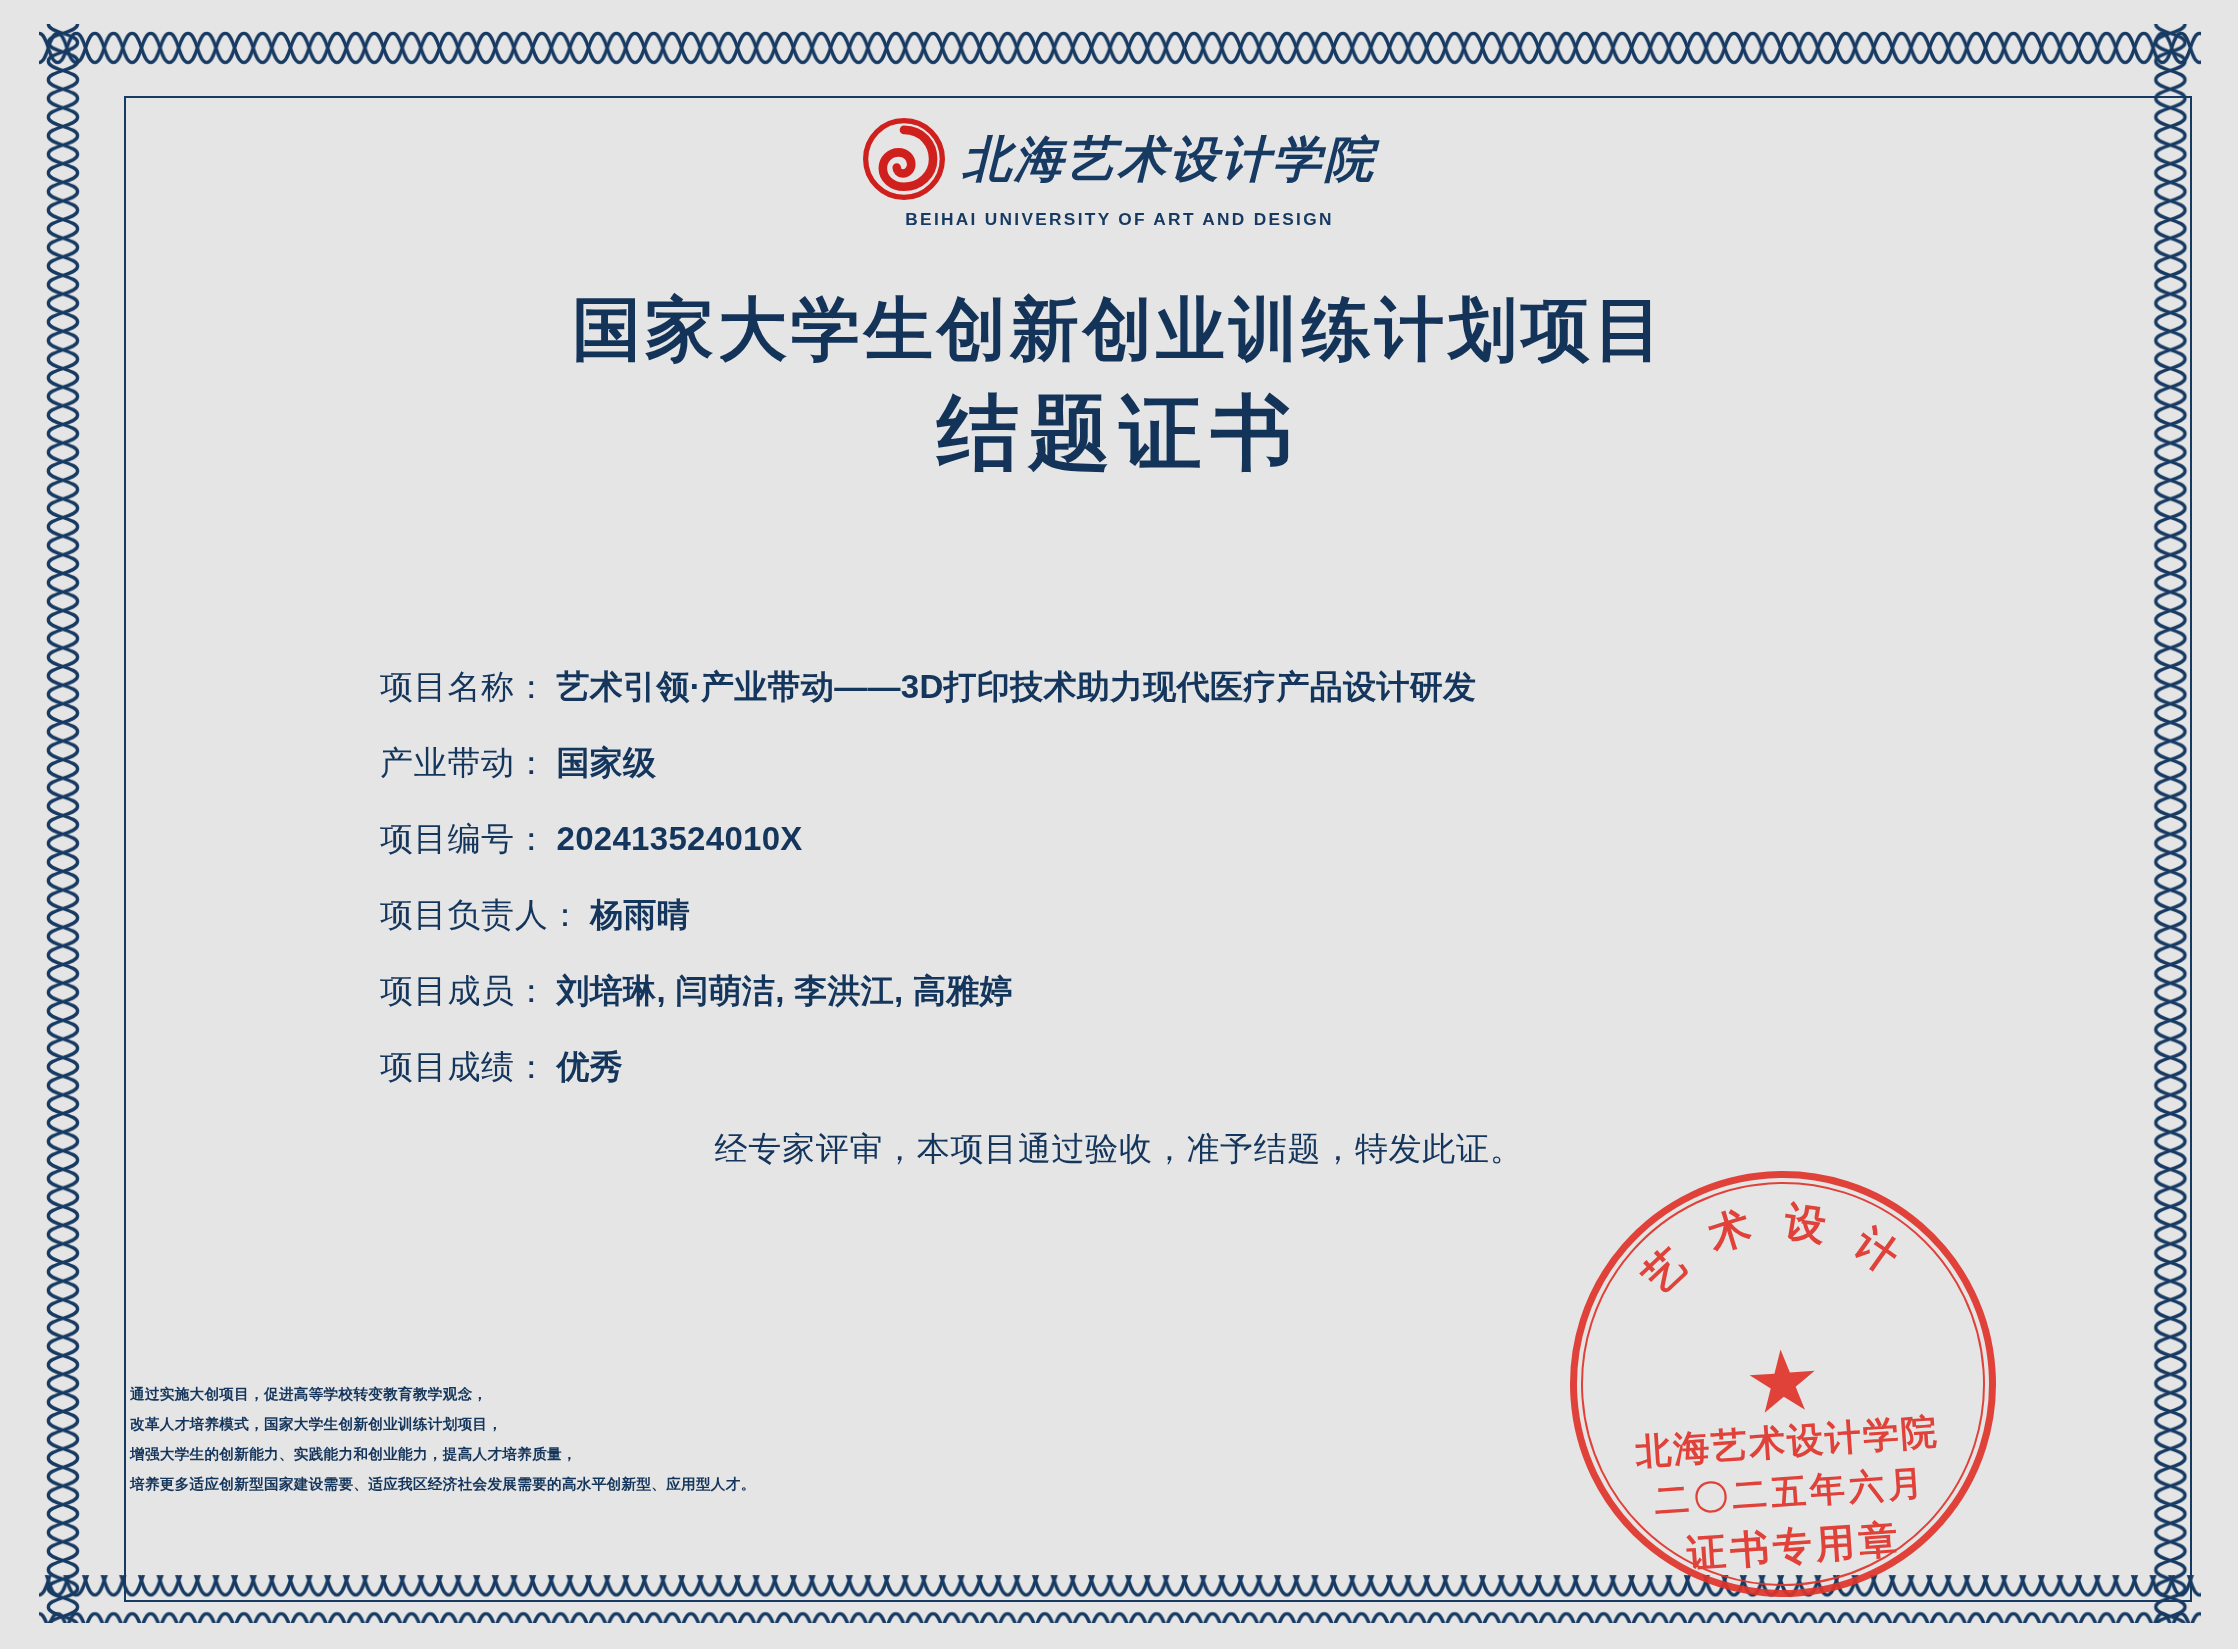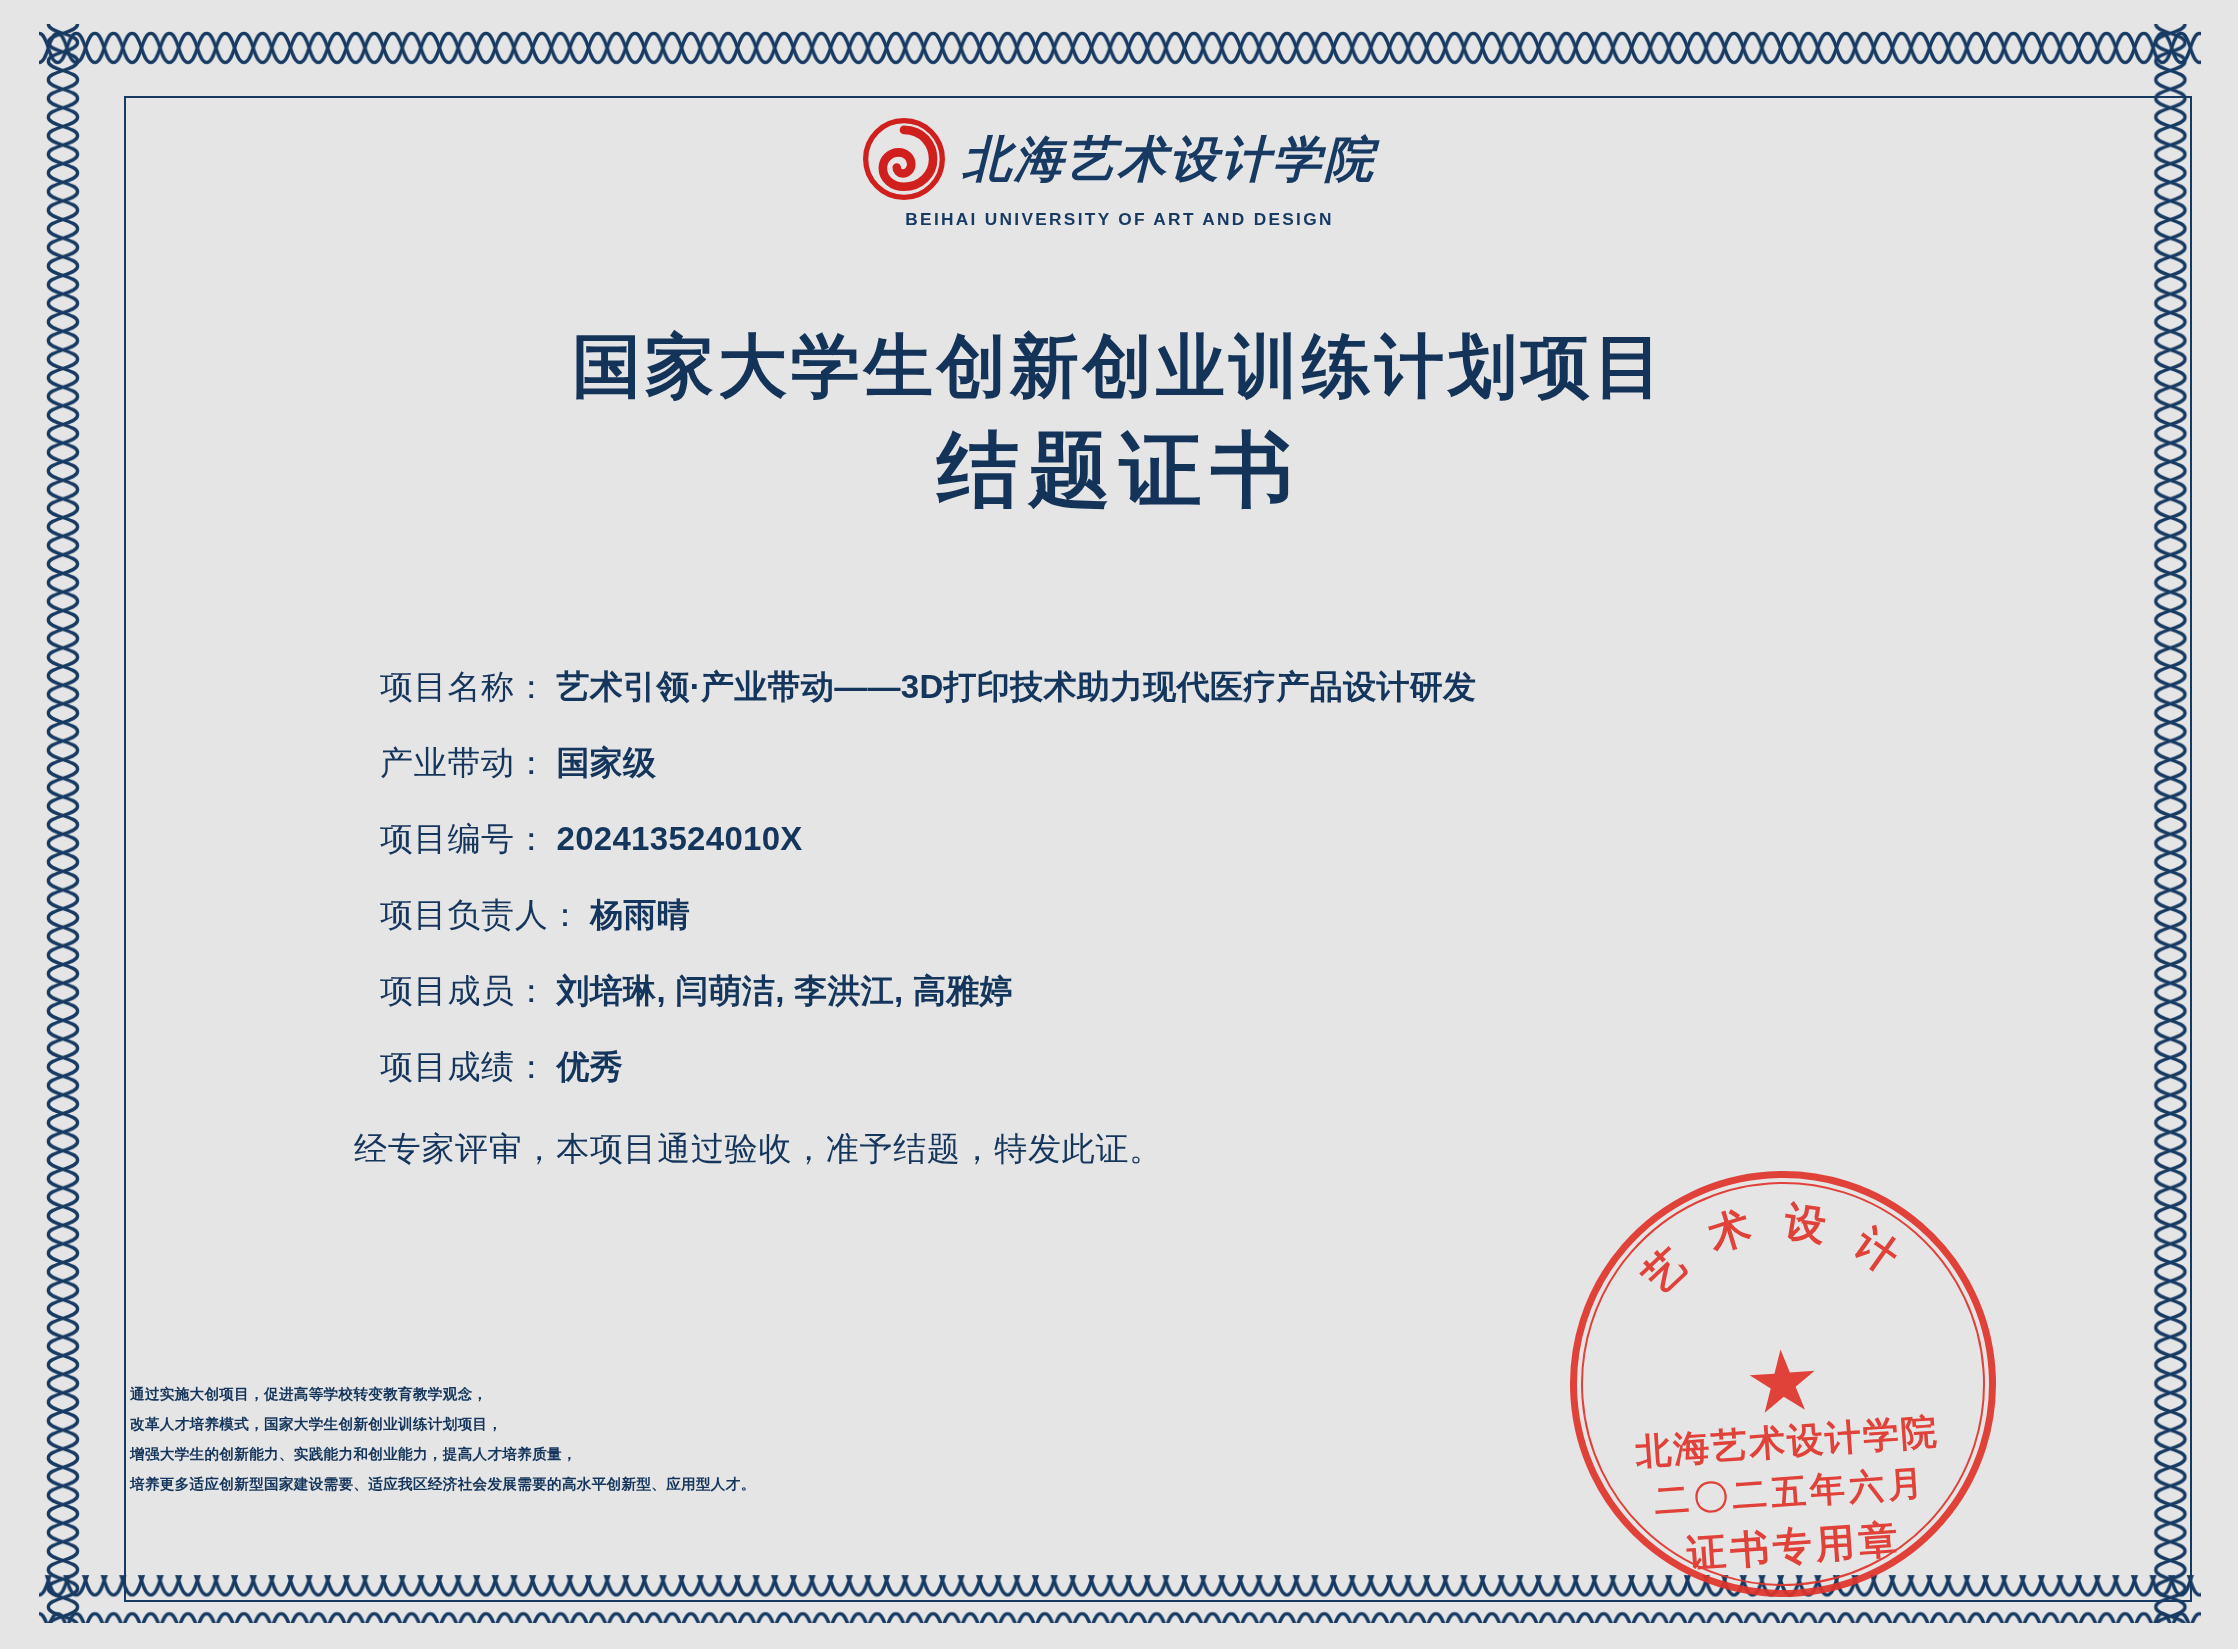--- a/index.html
+++ b/index.html
@@ -91,21 +91,20 @@
     text-align: center;
   }
   .title-main {
     font-family: "Liberation Serif", serif;
     font-size: 69px;
     font-weight: bold;
     color: #133358;
     letter-spacing: 4px;
     line-height: 1.28;
     white-space: nowrap;
-    margin-top: 37px;
   }
   .title-sub {
     font-family: "Liberation Serif", serif;
     font-size: 82px;
     font-weight: bold;
     color: #133358;
     letter-spacing: 9.3px;
     line-height: 1.3;
     margin-top: 6.7px;
     white-space: nowrap;
@@ -139,20 +138,21 @@
     margin-left: 8px;
     letter-spacing: 0.3px;
   }
   .statement {
     margin-top: 37px;
     font-family: "Liberation Serif", serif;
     font-size: 33px;
     color: #15365c;
     letter-spacing: 0.7px;
     white-space: nowrap;
+    text-align: center;
   }
 
   
   .footnote {
     position: absolute;
     left: 130px;
     top: 1380px;
     width: 865px;
     font-family: "Liberation Serif", serif;
     font-size: 14.6px;

